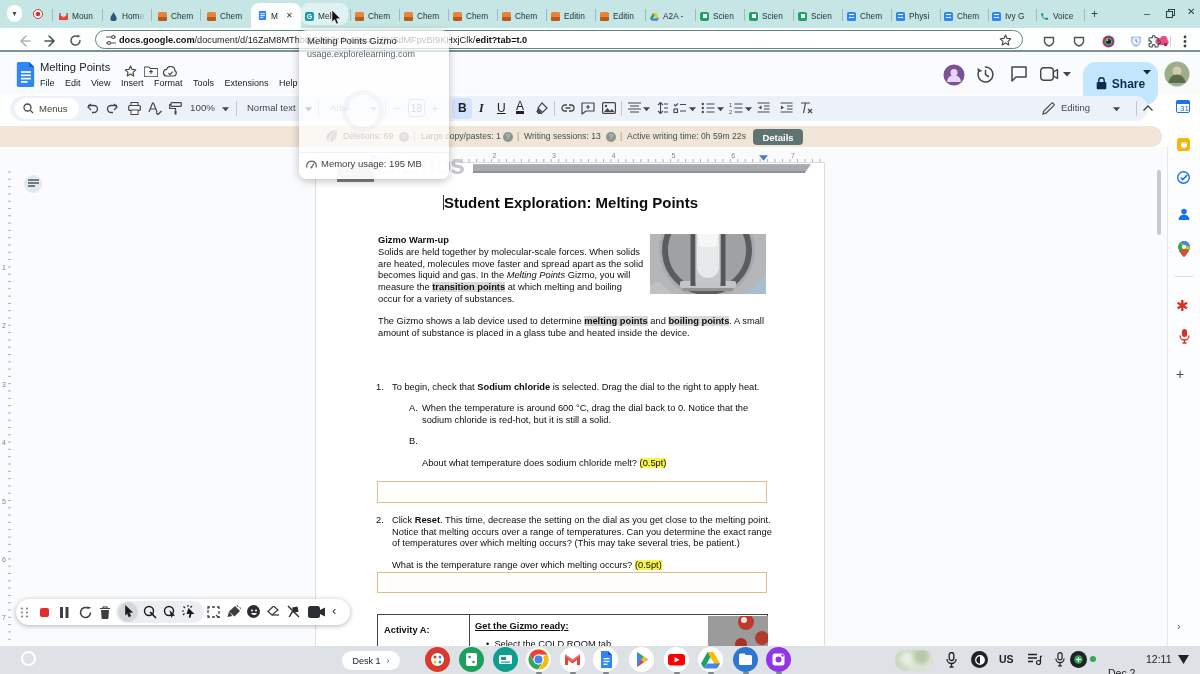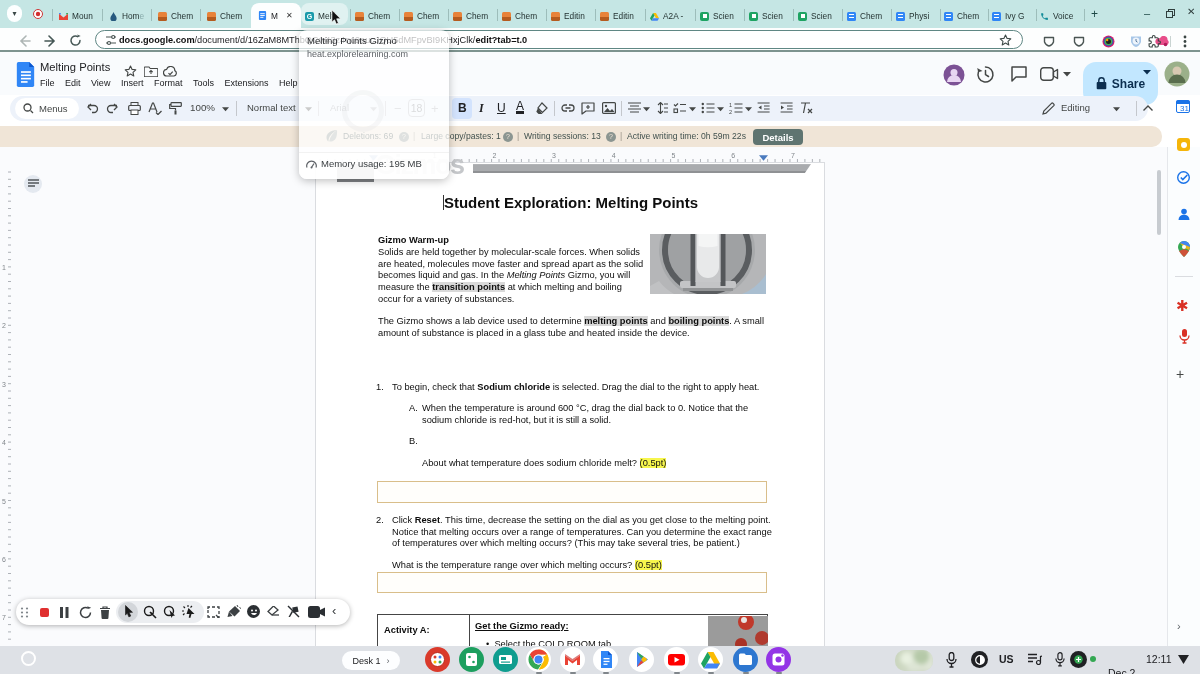--- a/index.html
+++ b/index.html
@@ -817,21 +817,21 @@
     </svg>
 <svg style="position:absolute;left:292px;top:7px;" width="17" height="12" viewBox="0 0 17 12">
       <rect x="0" y="0" width="12" height="12" rx="2.5" fill="#2b2f33"></rect>
       <path d="M12 4l5-2.5v9L12 8z" fill="#2b2f33"></path>
     </svg>
 <div style="position:absolute;left:316px;top:4px;font-size:13px;color:#3c4043;">‹</div>
 </div>
 <div class="abs" style="left:342px;top:90px;width:42px;height:42px;border-radius:50%;border:5px solid rgba(120,128,134,0.22);"></div>
 <div class="abs" id="hovercard">
 <div style="position:absolute;left:8px;top:5px;font-size:9.5px;color:#1f2124;">Melting Points Gizmo</div>
-<div style="position:absolute;left:8px;top:19px;font-size:9px;color:#5f6368;">heat.explorelearning.com</div>
+<div style="position:absolute;left:8px;top:19px;font-size:9px;color:#5f6368;">usage.explorelearning.com</div>
 <div style="position:absolute;left:0;bottom:0;width:100%;height:27px;background:rgba(255,255,255,0.78);border-top:1px solid rgba(0,0,0,0.05);border-radius:0 0 8px 8px;"></div>
 <svg style="position:absolute;left:7px;top:129px;" width="11" height="11" viewBox="0 0 11 11">
       <path d="M1 8.5a4.8 4.8 0 1 1 9 0" fill="none" stroke="#5f6368" stroke-width="1.2"></path>
       <path d="M5.5 8.5L8 4.5" stroke="#5f6368" stroke-width="1.2"></path>
       <circle cx="5.5" cy="8.5" r="1" fill="#5f6368"></circle>
     </svg>
 <div style="position:absolute;left:22px;top:128px;font-size:9.5px;color:#3c4043;">Memory usage: 195 MB</div>
 </div>
 <svg class="abs" style="left:331px;top:10px;" width="10.5" height="15" viewBox="0 0 12 17">
     <path d="M1 0l10 10H6.5l2 5-2.5 1-2-5L1 14z" fill="#111" stroke="#fff" stroke-width="0.8"></path>

